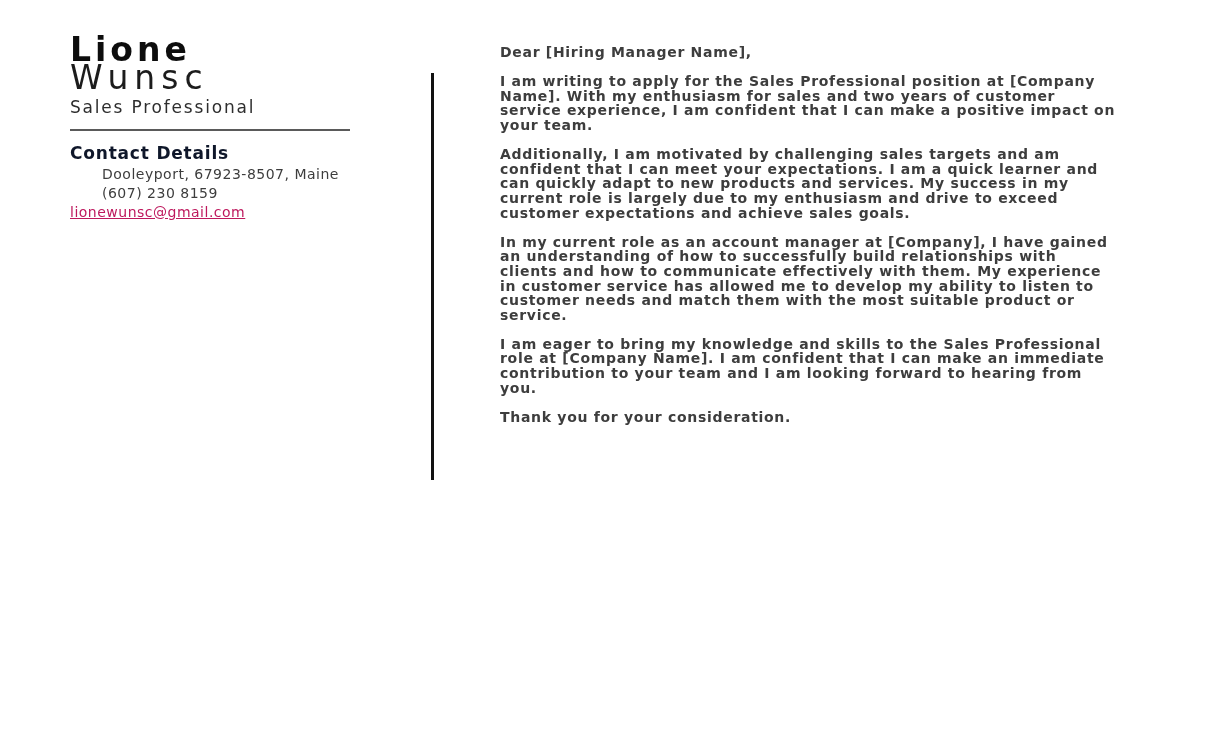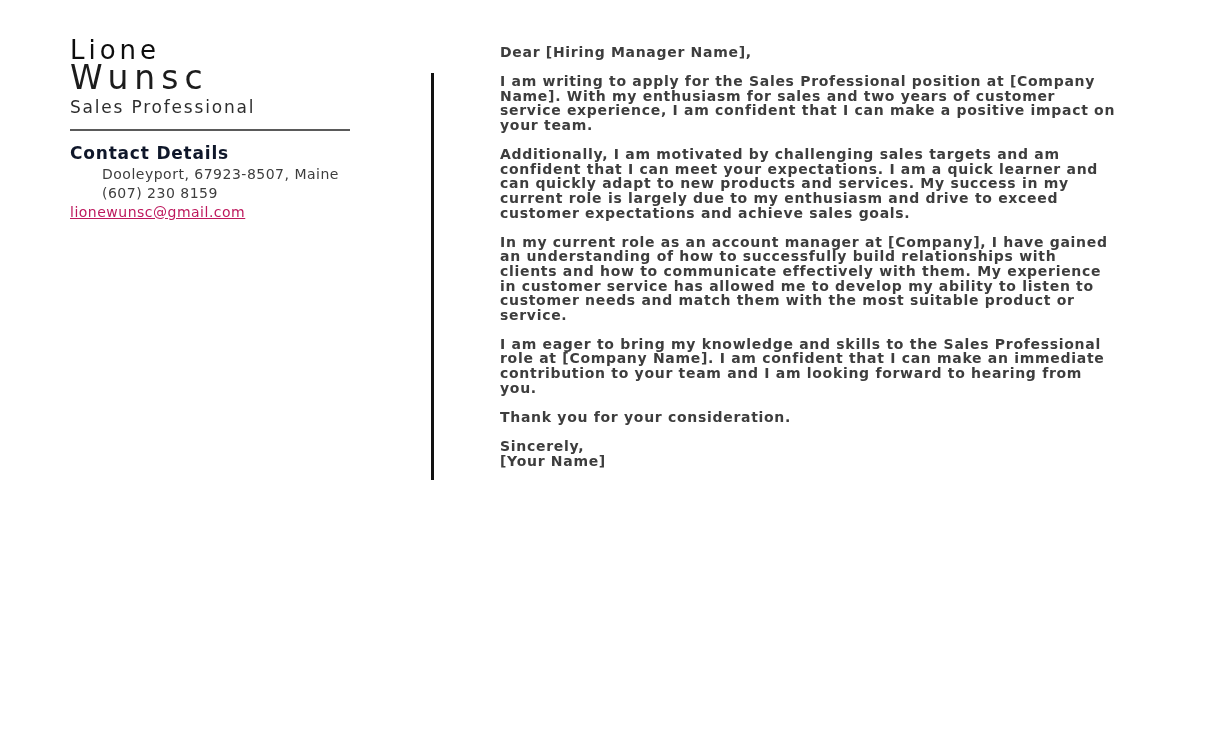--- a/index.html
+++ b/index.html
@@ -17,22 +17,22 @@
   
   .sidebar {
     position: absolute;
     left: 70px;
     top: 36px;
     width: 282px;
   }
   .name { font-weight: normal; color: #111111; }
   .name-first {
     display: block;
-    font-size: 26px;
-    font-weight: 400;
+    font-size: 33px;
+    font-weight: 700;
     letter-spacing: 4px;
     line-height: 28px;
     color: #0d0d0d;
   }
   .name-last {
     display: block;
     font-size: 33px;
     font-weight: 400;
     letter-spacing: 6px;
     line-height: 27px;
@@ -124,19 +124,15 @@
 
   <div class="vertical-divider"></div>
 
   <main class="letter">
     <p>Dear [Hiring Manager Name],</p>
     <p>I am writing to apply for the Sales Professional position at [Company Name]. With my enthusiasm for sales and two years of customer service experience, I am confident that I can make a positive impact on your team.</p>
     <p>Additionally, I am motivated by challenging sales targets and am confident that I can meet your expectations. I am a quick learner and can quickly adapt to new products and services. My success in my current role is largely due to my enthusiasm and drive to exceed customer expectations and achieve sales goals.</p>
     <p>In my current role as an account manager at [Company], I have gained an understanding of how to successfully build relationships with clients and how to communicate effectively with them. My experience in customer service has allowed me to develop my ability to listen to customer needs and match them with the most suitable product or service.</p>
     <p>I am eager to bring my knowledge and skills to the Sales Professional role at [Company Name]. I am confident that I can make an immediate contribution to your team and I am looking forward to hearing from you.</p>
     <p>Thank you for your consideration.</p>
-    <p class="sign-off-block">
-      <span>Sincerely,</span>
-      <span>[Your Name]</span>
-    </p>
   </main>
 
 </div>
 
 </body></html>

